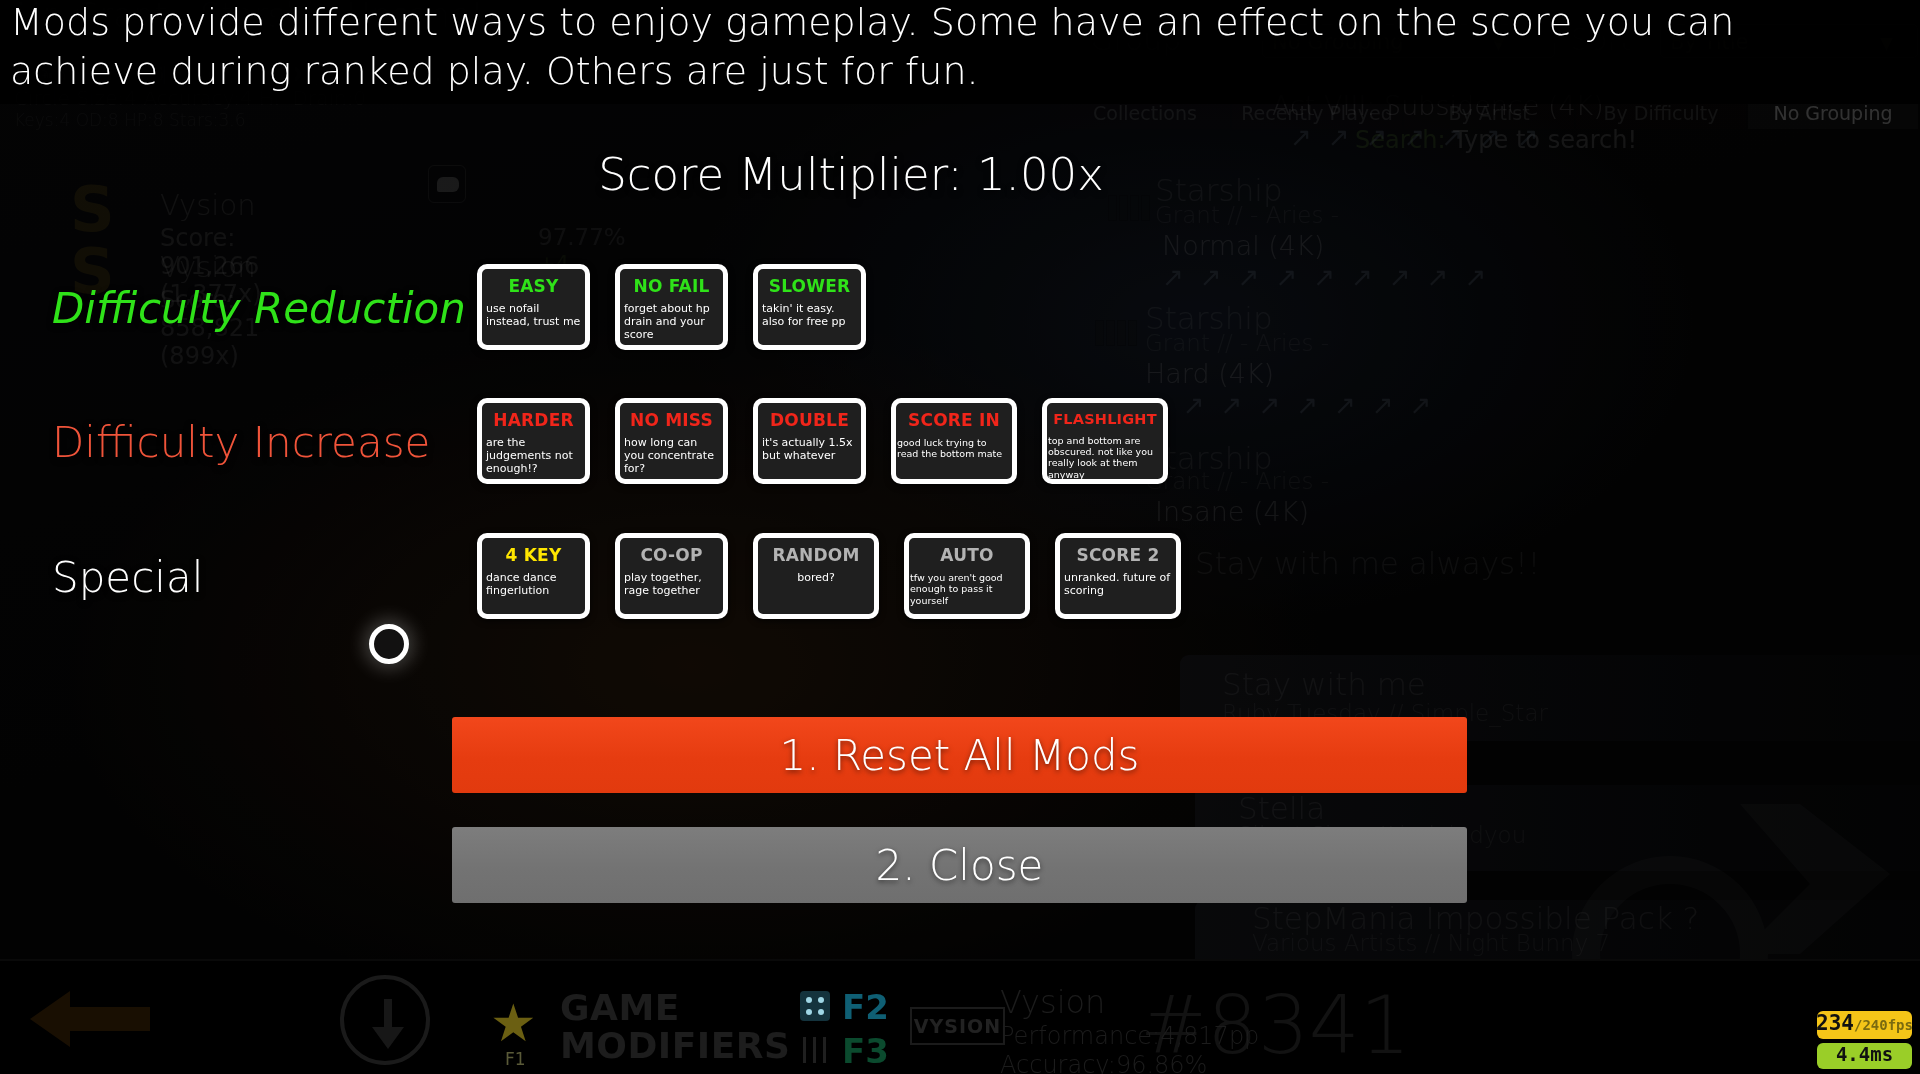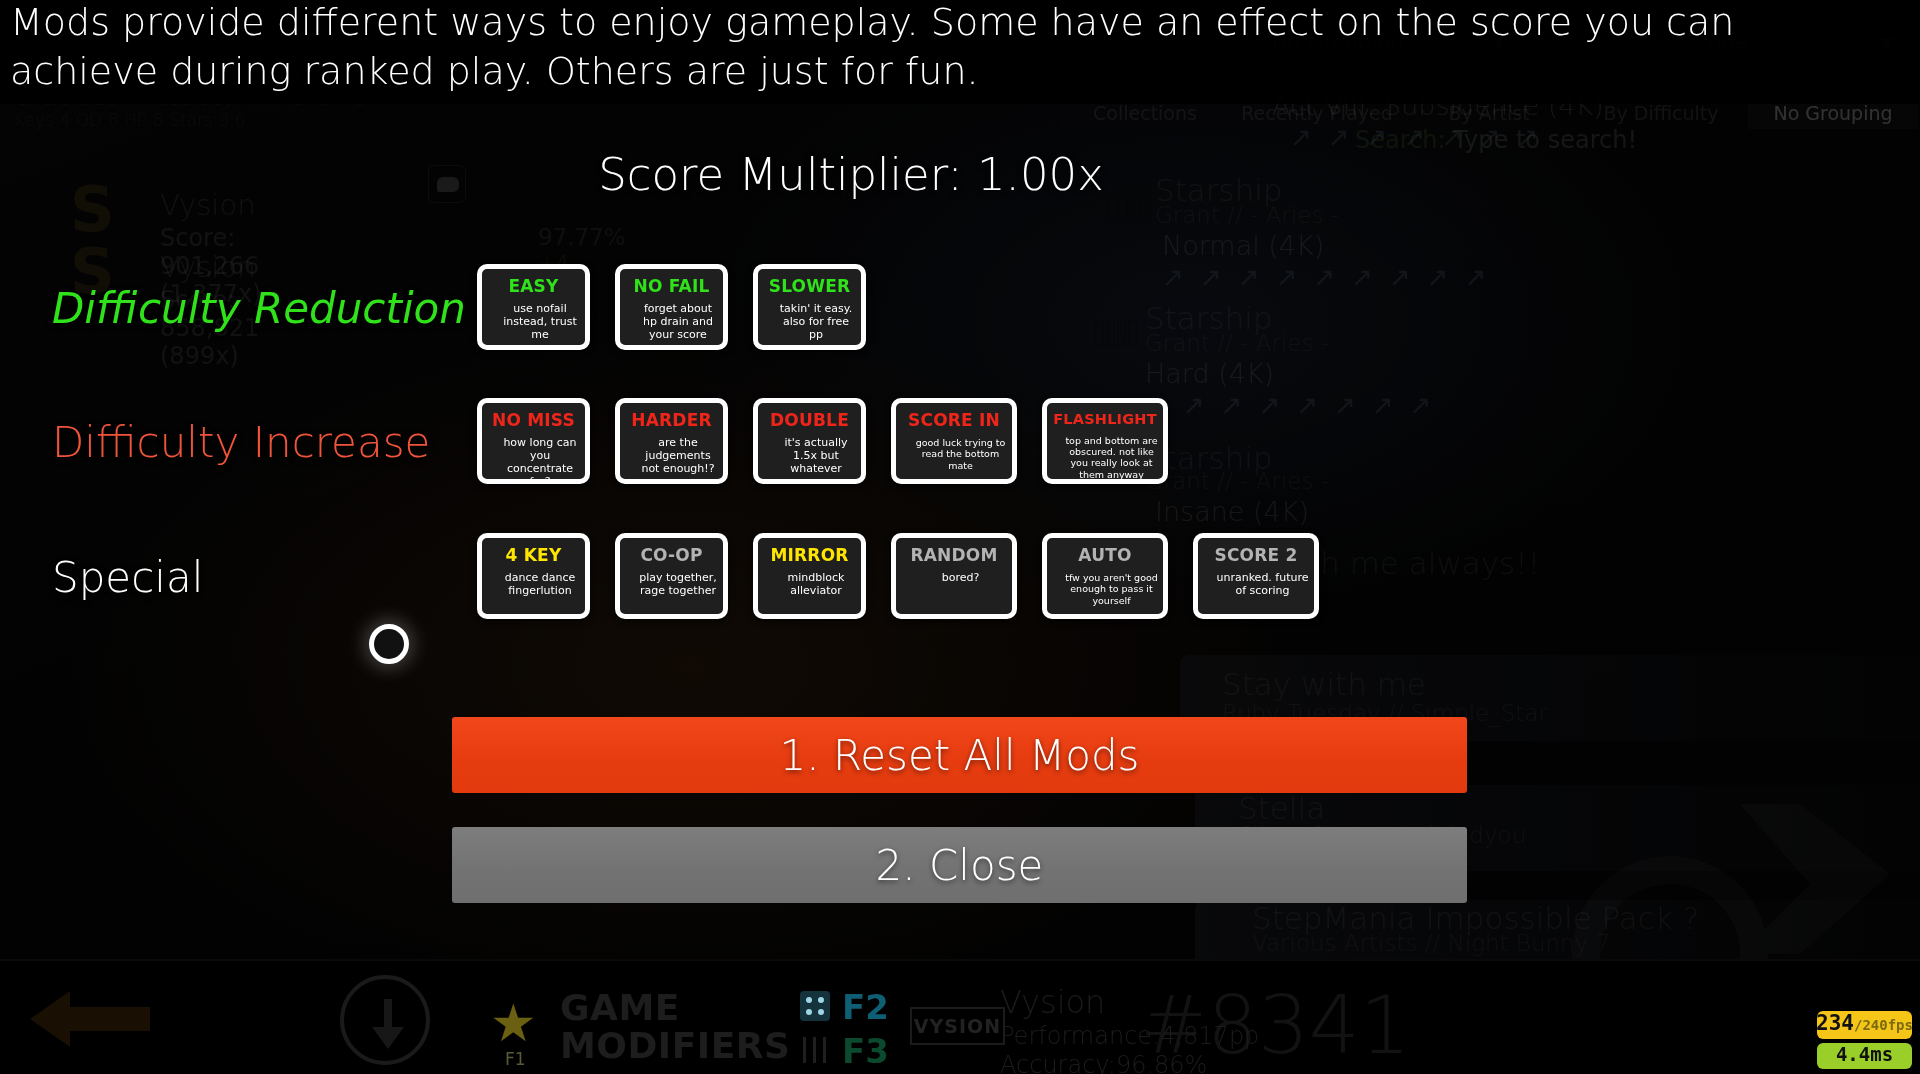--- a/index.html
+++ b/index.html
@@ -132,21 +132,21 @@
     overflow:hidden;
   }
   .mod.wide { width:126px; }
   .mod .mname {
     font-size:17px; font-weight:700; letter-spacing:.2px; line-height:1;
     white-space:nowrap;
   }
   .mod .mname.sm { font-size:14.5px; }
   .mod .mdesc {
     margin-top:8px; font-size:11px; line-height:1.18; color:#fff;
-    text-align:center; padding:0 4px; font-family:"DejaVu Sans", sans-serif;margin-left:13px;
+    text-align:left; padding:0 4px; font-family:"DejaVu Sans", sans-serif;
   }
   .mod .mdesc.tiny { font-size:9.5px; line-height:1.2; padding:0 1px; }
   .green  { color:#2fe219; }
   .red    { color:#f0251a; }
   .yellow { color:#ffe600; }
   .grey   { color:#b3b3b3; }
 
   #btn-reset, #btn-close {
     position:absolute; left:452px; width:1015px; height:76px;
     border:none; border-radius:3px; cursor:pointer;
@@ -387,26 +387,26 @@
       <span class="mname green">SLOWER</span>
       <span class="mdesc">takin' it easy. also for free pp</span>
     </div>
   </div>
 </div>
 
 <div class="modsection" style="top:398px;">
   <div class="section-label" style="top:20px; color:#f0543a;">Difficulty Increase</div>
   <div class="row-boxes">
     <div class="mod">
+      <span class="mname red">HARDER</span>
+      <span class="mdesc">are the judgements not enough!?</span>
+    </div>
+    <div class="mod">
       <span class="mname red">NO MISS</span>
       <span class="mdesc">how long can you concentrate for?</span>
-    </div>
-    <div class="mod">
-      <span class="mname red">HARDER</span>
-      <span class="mdesc">are the judgements not enough!?</span>
     </div>
     <div class="mod">
       <span class="mname red">DOUBLE</span>
       <span class="mdesc">it's actually 1.5x but whatever</span>
     </div>
     <div class="mod wide">
       <span class="mname red">SCORE IN</span>
       <span class="mdesc tiny">good luck trying to read the bottom mate</span>
     </div>
     <div class="mod wide">
@@ -419,24 +419,20 @@
 <div class="modsection" style="top:533px;">
   <div class="section-label" style="top:20px; color:#ffffff;">Special</div>
   <div class="row-boxes">
     <div class="mod">
       <span class="mname yellow">4 KEY</span>
       <span class="mdesc">dance dance fingerlution</span>
     </div>
     <div class="mod">
       <span class="mname grey">CO-OP</span>
       <span class="mdesc">play together, rage together</span>
-    </div>
-    <div class="mod">
-      <span class="mname yellow">MIRROR</span>
-      <span class="mdesc">mindblock alleviator</span>
     </div>
     <div class="mod wide">
       <span class="mname grey">RANDOM</span>
       <span class="mdesc">bored?</span>
     </div>
     <div class="mod wide">
       <span class="mname grey">AUTO</span>
       <span class="mdesc tiny">tfw you aren't good enough to pass it yourself</span>
     </div>
     <div class="mod wide">

